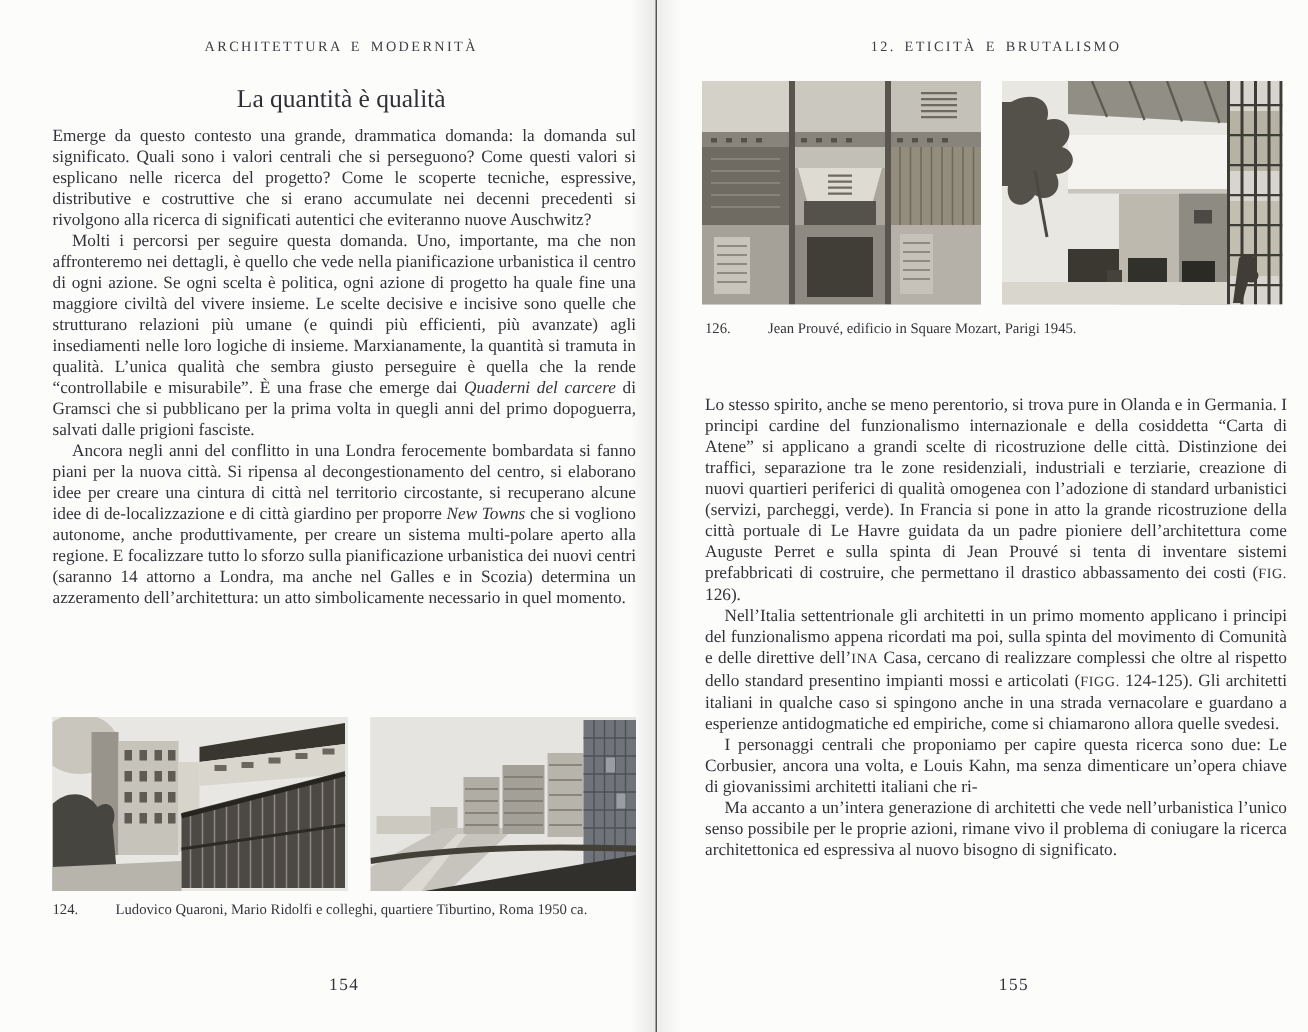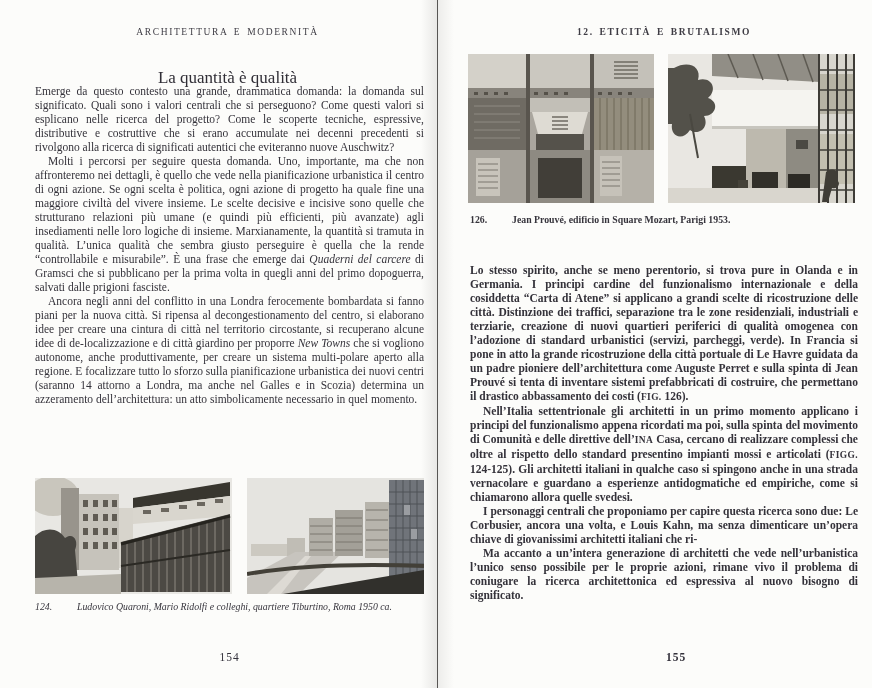--- a/index.html
+++ b/index.html
@@ -2,51 +2,51 @@
 <html><head>
 <meta charset="utf-8">
 <style>
   html,body{margin:0;padding:0;background:#ffffff;}
   .spread{
     position:relative;width:872px;height:688px;background:#fcfcfa;
     font-family:"Liberation Serif","DejaVu Serif",serif;color:#34323a;overflow:hidden;
   }
   .page{position:absolute;top:0;height:540px;}
   .page-left{left:0;width:437px;}
-  .page-right{left:438px;width:434px;font-weight:bold;}
+  .page-right{left:438px;width:434px;}
   .gutter{position:absolute;left:437px;top:0;width:1px;height:688px;background:#575553;}
   .page-left .gutter-shade{position:absolute;right:0;top:0;width:16px;height:688px;
     background:linear-gradient(to right, rgba(0,0,0,0), rgba(60,58,55,0.10));}
   .page-right .gutter-shade{position:absolute;left:0;top:0;width:16px;height:688px;
     background:linear-gradient(to left, rgba(0,0,0,0), rgba(60,58,55,0.08));}
 
   .running-head{
     position:absolute;top:27px;left:30px;right:12px;text-align:center;
     font-size:9.5px;letter-spacing:1.6px;word-spacing:2px;color:#3e3c44;
   }
   .chapter-title{
-    position:absolute;top:56px;left:30px;right:12px;margin:12px;text-align:center;
+    position:absolute;top:56px;left:30px;right:12px;margin:0;text-align:center;
     font-weight:normal;font-size:17px;color:#302e36;
   }
   .body{position:absolute;text-align:justify;font-size:11.5px;line-height:14px;}
   .body p{margin:0;}
   .body p.indent{text-indent:13px;}
   .run-i{font-style:italic;margin-top:48px;}
   .run-sc{font-size:0.82em;letter-spacing:0.4px;}
 
   .body-left{left:35px;width:389px;top:84px;}
   .body-right{left:32px;width:388px;top:263px;}
 
   .figures{position:absolute;display:flex;}
   .figures-left{left:35px;top:478px;gap:15px;}
   .figures-right{left:30px;top:54px;gap:14px;}
   .figures svg{display:block;background:#dcdad5;}
 
   .captions{position:absolute;font-size:9.8px;line-height:13px;color:#36343c;}
-  .captions-left{left:35px;top:600px;width:392px;font-style:italic;}
+  .captions-left{left:35px;top:600px;width:392px;}
   .captions-right{left:32px;top:213px;width:392px;}
   .caption{padding-left:26px;text-indent:-26px;}
   .cap-num{display:inline-block;text-indent:0;min-width:22px;margin-right:20px;}
 
   .page-num{position:absolute;top:651px;text-align:center;font-size:11.5px;letter-spacing:1px;color:#33313b;}
   .page-num-left{left:35px;width:389px;}
   .page-num-right{left:44px;width:388px;}
 </style>
 </head>
 <body>
@@ -304,21 +304,21 @@
         <rect x="44" y="112" width="34" height="22" fill="#3a3830"></rect>
         <rect x="84" y="118" width="26" height="16" fill="#32302a"></rect>
         <rect x="120" y="120" width="22" height="14" fill="#2c2a25"></rect>
         <path d="M158,118 C166,112 172,118 168,126 C174,128 170,136 164,134 L160,148 L154,148 Z" fill="#3f3d36"></path>
         <rect x="70" y="126" width="10" height="8" fill="#454239"></rect>
       </svg>
     </div>
 
     <div class="captions captions-right">
       <div class="caption">
-        <span class="cap-num">126.</span><span class="cap-text">Jean Prouvé, edificio in Square Mozart, Parigi 1953.</span>
+        <span class="cap-num">126.</span><span class="cap-text">Jean Prouvé, edificio in Square Mozart, Parigi 1945.</span>
       </div>
     </div>
 
     <div class="body body-right">
       <p><span>Lo stesso spirito, anche se meno perentorio, si trova pure in Olanda e in Germania. I principi cardine del funzionalismo internazionale e della cosiddetta “Carta di Atene” si applicano a grandi scelte di ricostruzione delle città. Distinzione dei traffici, separazione tra le zone residenziali, industriali e terziarie, creazione di nuovi quartieri periferici di qualità omogenea con l’adozione di standard urbanistici (servizi, parcheggi, verde). In Francia si pone in atto la grande ricostruzione della città portuale di Le Havre guidata da un padre pioniere dell’architettura come Auguste Perret e sulla spinta di Jean Prouvé si tenta di inventare sistemi prefabbricati di costruire, che permettano il drastico abbassamento dei costi (</span><span class="run-sc">FIG.</span><span> 126).</span></p>
       <p class="indent"><span>Nell’Italia settentrionale gli architetti in un primo momento applicano i principi del funzionalismo appena ricordati ma poi, sulla spinta del movimento di Comunità e delle direttive dell’</span><span class="run-sc">INA</span><span> Casa, cercano di realizzare complessi che oltre al rispetto dello standard presentino impianti mossi e articolati (</span><span class="run-sc">FIGG.</span><span> 124-125). Gli architetti italiani in qualche caso si spingono anche in una strada vernacolare e guardano a esperienze antidogmatiche ed empiriche, come si chiamarono allora quelle svedesi.</span></p>
       <p class="indent"><span>I personaggi centrali che proponiamo per capire questa ricerca sono due: Le Corbusier, ancora una volta, e Louis Kahn, ma senza dimenticare un’opera chiave di giovanissimi architetti italiani che ri-</span></p>
       <p class="indent"><span>Ma accanto a un’intera generazione di architetti che vede nell’urbanistica l’unico senso possibile per le proprie azioni, rimane vivo il problema di coniugare la ricerca architettonica ed espressiva al nuovo bisogno di significato.</span></p>
     </div>
 

